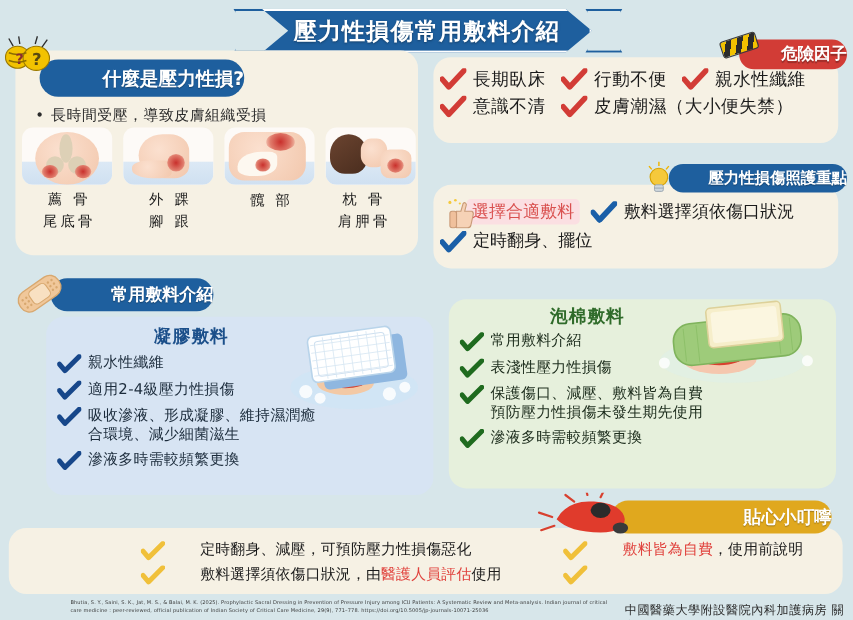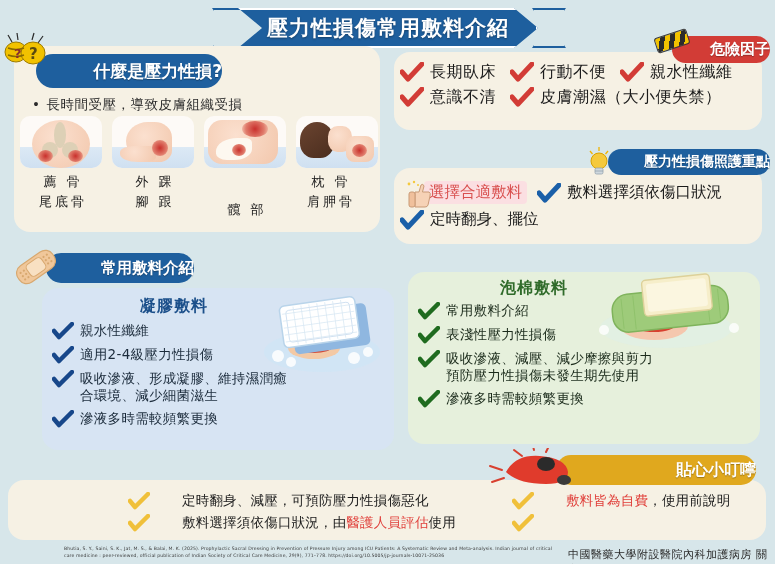--- a/index.html
+++ b/index.html
@@ -229,21 +229,21 @@
 
 <div class="labels">
   <div class="lab-col" style="left:0px;top:0px;width:86px;">
     <div>薦 骨</div>
     <div>尾底骨</div>
   </div>
   <div class="lab-col" style="left:92px;top:0px;width:86px;">
     <div>外 踝</div>
     <div>腳 跟</div>
   </div>
-  <div class="lab-col" style="left:184px;top:28px;width:86px;">
+  <div class="lab-col" style="left:184px;top:1px;width:86px;">
     <div>髖 部</div>
   </div>
   <div class="lab-col" style="left:268px;top:0px;width:86px;">
     <div>枕 骨</div>
     <div>肩胛骨</div>
   </div>
 </div>
 
 <div class="card cream" id="risk-card"></div>
 <div id="risk-hazard"></div>
@@ -482,21 +482,21 @@
         </svg>
     </span>
     <span class="lbl">表淺性壓力性損傷</span>
   </div>
   <div class="row">
     <span class="chk">
       <svg width="22" height="18" viewBox="0 0 22 18">
           <path d="M2 9 L7 15 L20 2" stroke="#1f6b1f" stroke-width="4.5" fill="none" stroke-linecap="round" stroke-linejoin="round"></path>
         </svg>
     </span>
-    <span class="lbl" style="white-space:pre-line;">吸收滲液、減壓、減少摩擦與剪力
+    <span class="lbl" style="white-space:pre-line;">保護傷口、減壓、敷料皆為自費
 預防壓力性損傷未發生期先使用</span>
   </div>
   <div class="row">
     <span class="chk">
       <svg width="22" height="18" viewBox="0 0 22 18">
           <path d="M2 9 L7 15 L20 2" stroke="#1f6b1f" stroke-width="4.5" fill="none" stroke-linecap="round" stroke-linejoin="round"></path>
         </svg>
     </span>
     <span class="lbl">滲液多時需較頻繁更換</span>
   </div>

